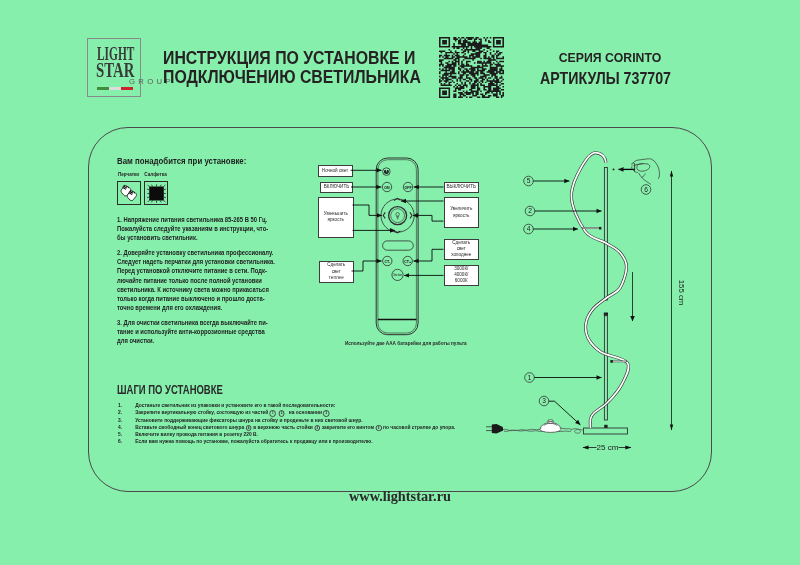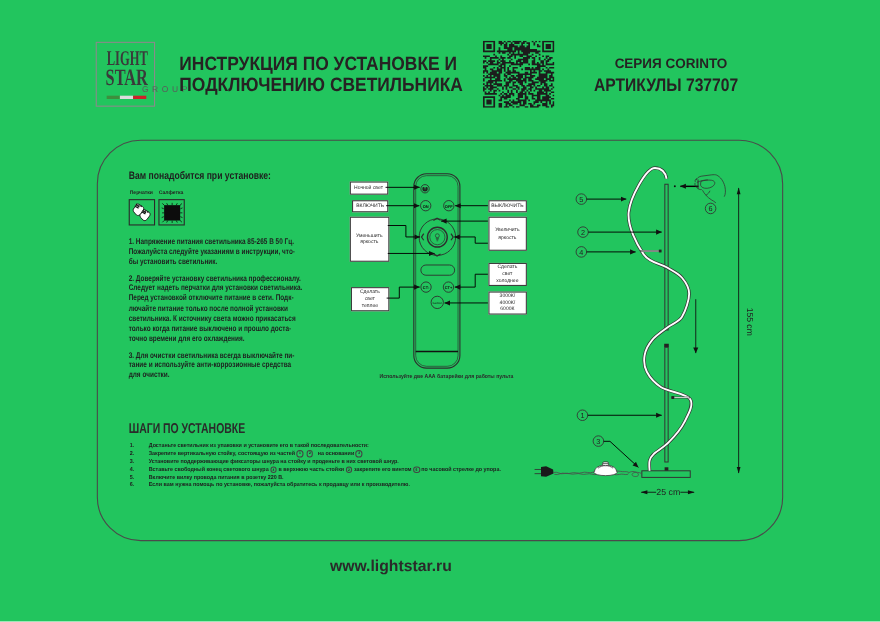--- a/index.html
+++ b/index.html
@@ -1,16 +1,16 @@
 <!DOCTYPE html>
 <html><head>
 <meta charset="utf-8">
 <style>
   html,body{margin:0;padding:0;background:#fff;}
-  #page{position:relative;width:800px;height:565px;background:#22c55e;overflow:hidden;
+  #page{position:relative;width:800px;height:565px;background:#86efac;overflow:hidden;
         font-family:"Liberation Sans",sans-serif;color:#231f20;}
   .abs{position:absolute;}
   .callout{position:absolute;border:1px solid #3d3d3d;background:#fff;display:flex;
            align-items:center;justify-content:center;text-align:center;
            font-size:4.6px;line-height:1.35;color:#2a2a2a;}
   .cnum{display:inline-block;width:4.6px;height:4.6px;border:0.6px solid #444;border-radius:50%;
         font-size:3.2px;line-height:4.2px;text-align:center;vertical-align:0.2px;}
 </style>
 </head>
 <body>
@@ -306,15 +306,15 @@
 
     <g stroke="#333" stroke-width="0.7" fill="#fff">
       <ellipse cx="550.5" cy="429.3" rx="10.6" ry="3.1"></ellipse>
       <path d="M540.5 428.3 C541 425 545 422.8 550.5 422.8 C556 422.8 560 425 560.5 428.3"></path>
       <path d="M543.7 425.6 C545.5 424.1 548 423.3 550.5 423.3 C553 423.3 555.5 424.1 557.3 425.6"></path>
       <ellipse cx="550.5" cy="421.9" rx="3" ry="1.4"></ellipse>
       <rect x="548.1" y="419.9" width="4.8" height="1.6" rx="0.8"></rect>
     </g>
   </svg>
 
-  <div class="abs" style="left:300px;top:507px;width:200px;font-size:14.3px;font-weight:bold;color:#2a2a2a;">www.lightstar.ru</div>
+  <div class="abs" style="left:300px;top:488px;width:200px;text-align:center;font-size:14.3px;font-weight:bold;color:#2a2a2a;font-family:Liberation Serif, serif;">www.lightstar.ru</div>
 
 </div>
 
 </body></html>

